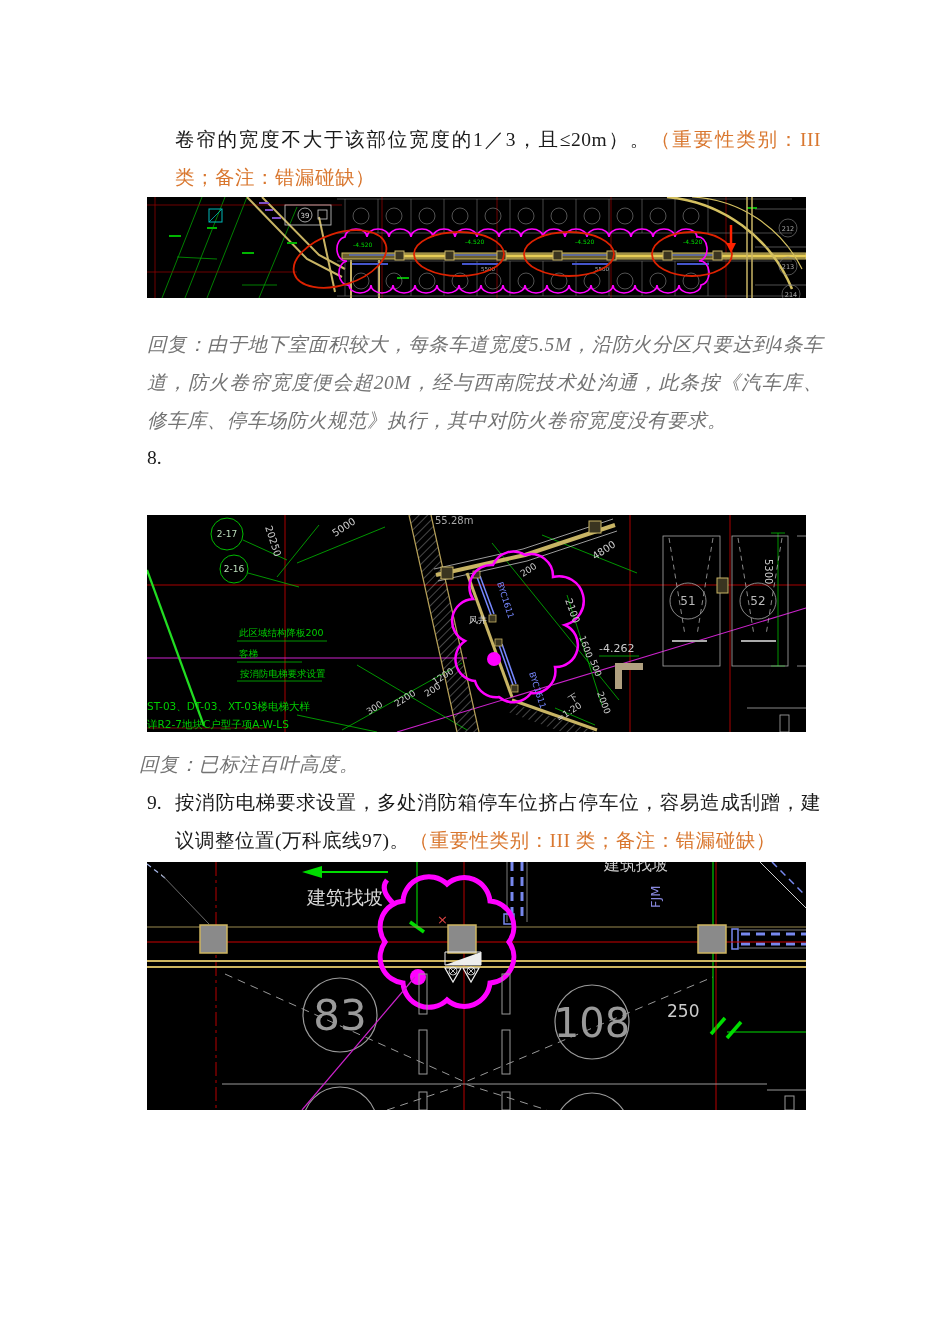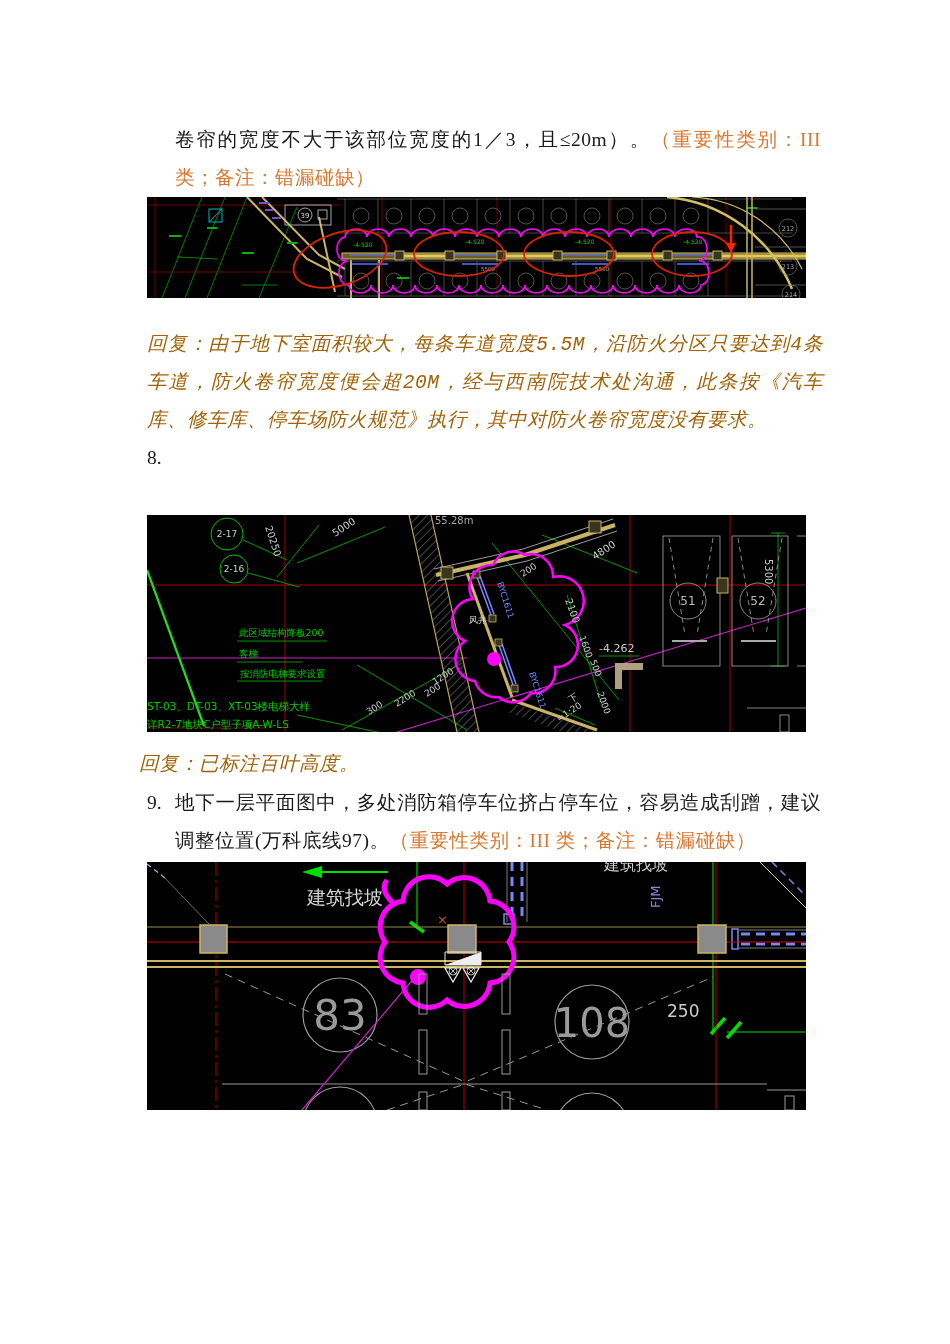--- a/index.html
+++ b/index.html
@@ -2,21 +2,21 @@
 <html><head>
 <meta charset="utf-8">
 <style>
   html,body{margin:0;padding:0;background:#fff;}
   .page{position:relative;width:950px;height:1344px;background:#fff;overflow:hidden;
         font-family:"Liberation Serif","DejaVu Serif",serif;color:#1a1a1a;}
   .para{position:absolute;font-size:19.5px;line-height:38px;text-align:justify;
         text-justify:inter-character;letter-spacing:0.5px;}
   .listnum{position:absolute;left:147px;width:26px;font-size:19.5px;line-height:38px;}
   .orange{color:#D9772F;}
-  .reply{color:#a16207;font-style:italic;font-family:Liberation Mono, monospace;}
+  .reply{color:#737373;font-style:italic;}
   .cad{position:absolute;left:147px;background:#000;display:block;}
   svg text{font-family:"DejaVu Sans","Liberation Sans",sans-serif;}
 </style>
 </head>
 <body>
 
 <div class="page">
 
   <div class="para" style="left:175px;top:121px;width:646px;"><span>卷帘的宽度不大于该部位宽度的1／3，且≤20m）。</span><span class="orange">（重要性类别：III 类；备注：错漏碰缺）</span></div>
 
@@ -345,21 +345,21 @@
 
     <g fill="#b0a080">
       <rect x="468" y="148" width="28" height="7"></rect>
         <rect x="468" y="148" width="7" height="26"></rect>
     </g>
   </svg>
 
   <div class="para reply" style="left:139px;top:746px;width:676px;">回复：已标注百叶高度。</div>
 
   <div class="listnum" style="top:784px;">9.</div>
-  <div class="para" style="left:175px;top:784px;width:646px;"><span>地下一层平面图中，多处消防箱停车位挤占停车位，容易造成刮蹭，建议调整位置(万科底线97)。</span><span class="orange">（重要性类别：III 类；备注：错漏碰缺）</span></div>
+  <div class="para" style="left:175px;top:784px;width:646px;"><span>按消防电梯要求设置，多处消防箱停车位挤占停车位，容易造成刮蹭，建议调整位置(万科底线97)。</span><span class="orange">（重要性类别：III 类；备注：错漏碰缺）</span></div>
 
   <svg class="cad" style="top:862px;" width="659" height="248" viewBox="0 0 659 248">
     <rect x="0" y="0" width="659" height="248" fill="#000"></rect>
 
     <line x1="0" y1="2" x2="18" y2="16" stroke="#aabbee" stroke-width="1.2" stroke-dasharray="5,4"></line>
     <line x1="14" y1="12" x2="62" y2="62" stroke="#888888" stroke-width="0.8"></line>
 
     <g stroke="#00dd00">
       <line x1="270" y1="0" x2="270" y2="65" stroke-width="1.1"></line>
       <line x1="566" y1="0" x2="566" y2="170" stroke-width="1.1"></line>

